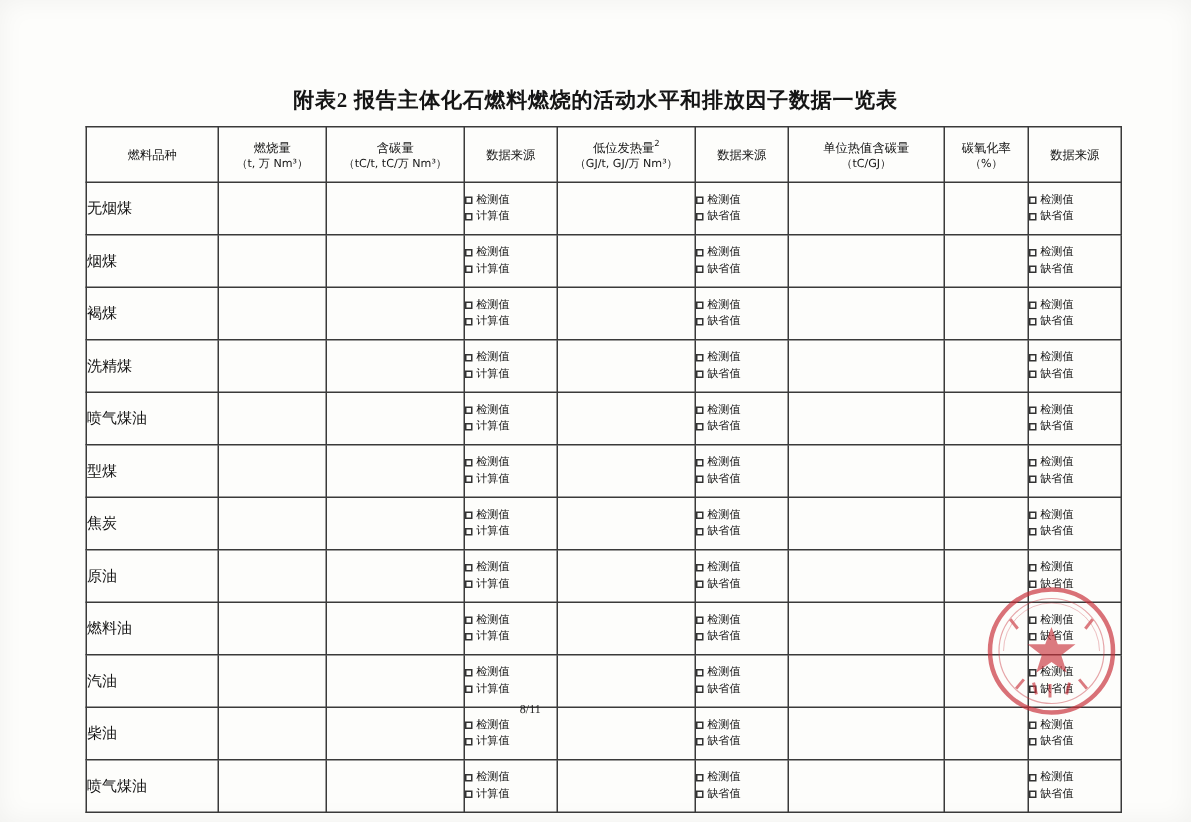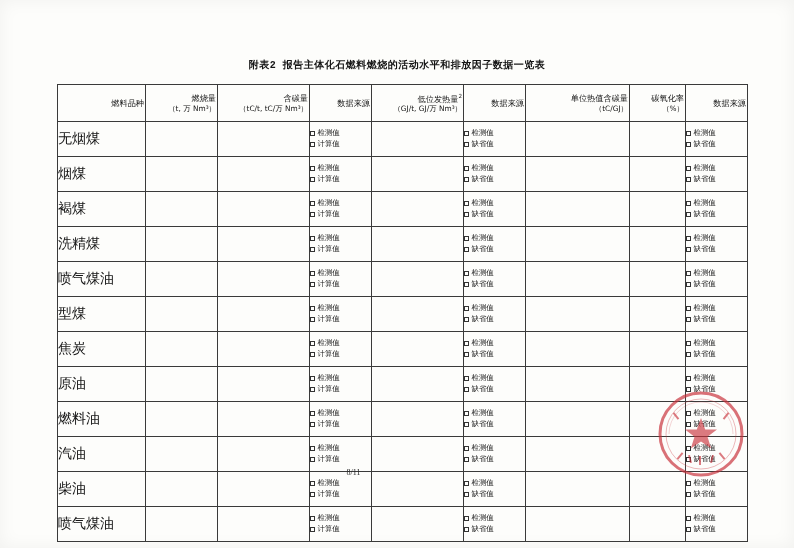--- a/index.html
+++ b/index.html
@@ -27,22 +27,22 @@
     left: 0; top: 0; right: 0; bottom: 0;
     box-shadow: inset 0 0 18px rgba(0,0,0,0.05);
     pointer-events: none;
   }
   .doc-title {
     position: absolute;
     top: 58px;
     left: 0;
     width: 794px;
     text-align: center;
-    font-family: Liberation Mono, monospace;
-    font-size: 10px;
+    font-family: Liberation Serif, serif;
+    font-size: 14px;
     font-weight: bold;
     color: #151515;
     letter-spacing: 0.5px;
   }
   .table-wrap {
     position: absolute;
     top: 84px;
     left: 57px;
     width: 680px;
   }
@@ -55,39 +55,39 @@
     border: 1px solid #3a3a3a;
     padding: 0;
     vertical-align: middle;
     color: #141414;
   }
   table.main thead th {
     height: 32px;
     font-weight: normal;
     font-size: 8px;
     line-height: 1.25;
-    text-align: right;
+    text-align: center;
     padding: 2px 1px;
   }
   .hd {
     display: block;
     font-size: 8.2px;
     white-space: nowrap;
   }
   .hd-sub {
     display: block;
     font-size: 7.4px;
     white-space: nowrap;
   }
   .sup {
     font-size: 5.6px;
     vertical-align: super;
   }
   td.fuel {
-    font-size: 14px;
+    font-size: 10px;
     padding-left: 7px;
     height: 34px;
     white-space: nowrap;
     margin-left: 28px;
   }
   td.blank {
     height: 34px;
   }
   td.opts {
     height: 34px;

